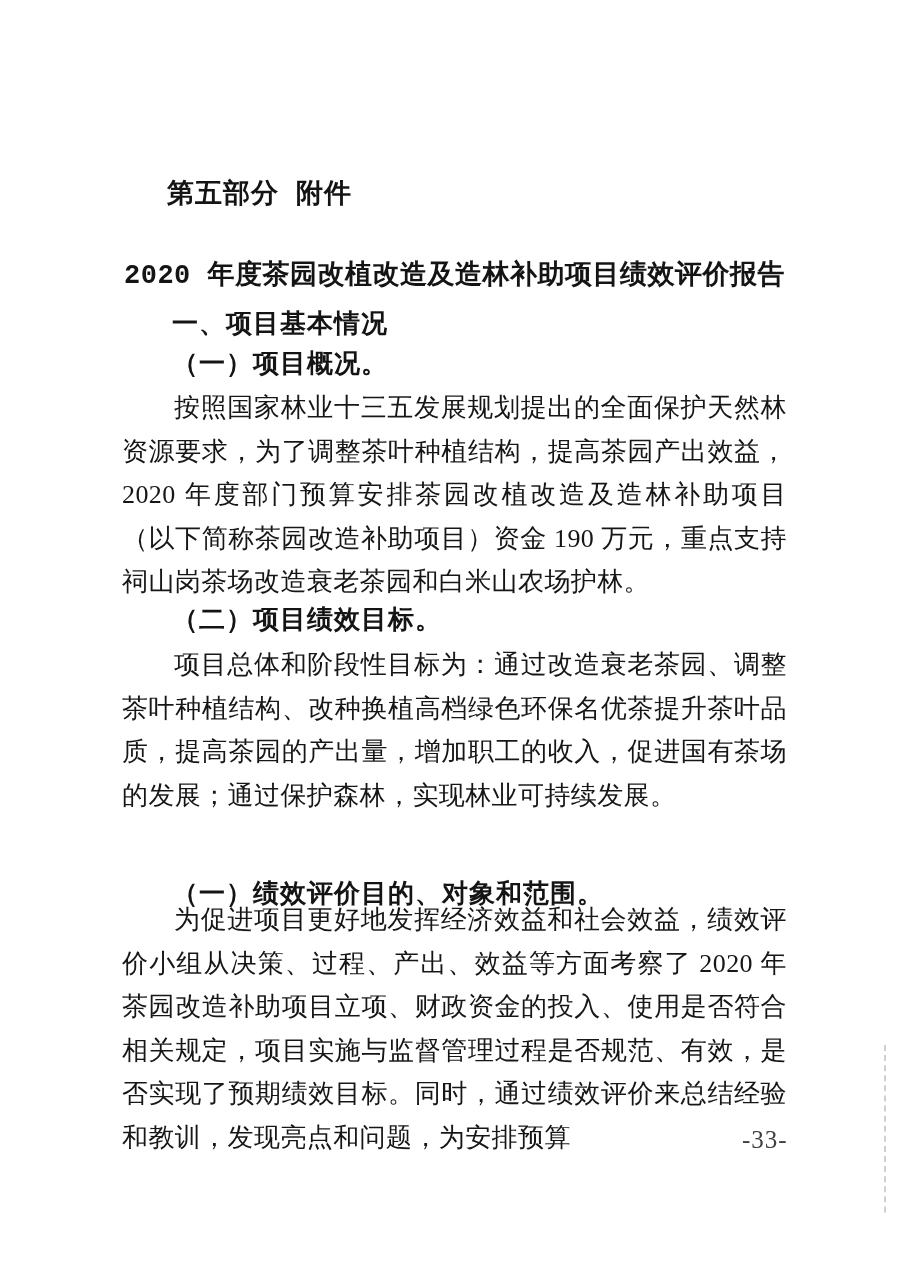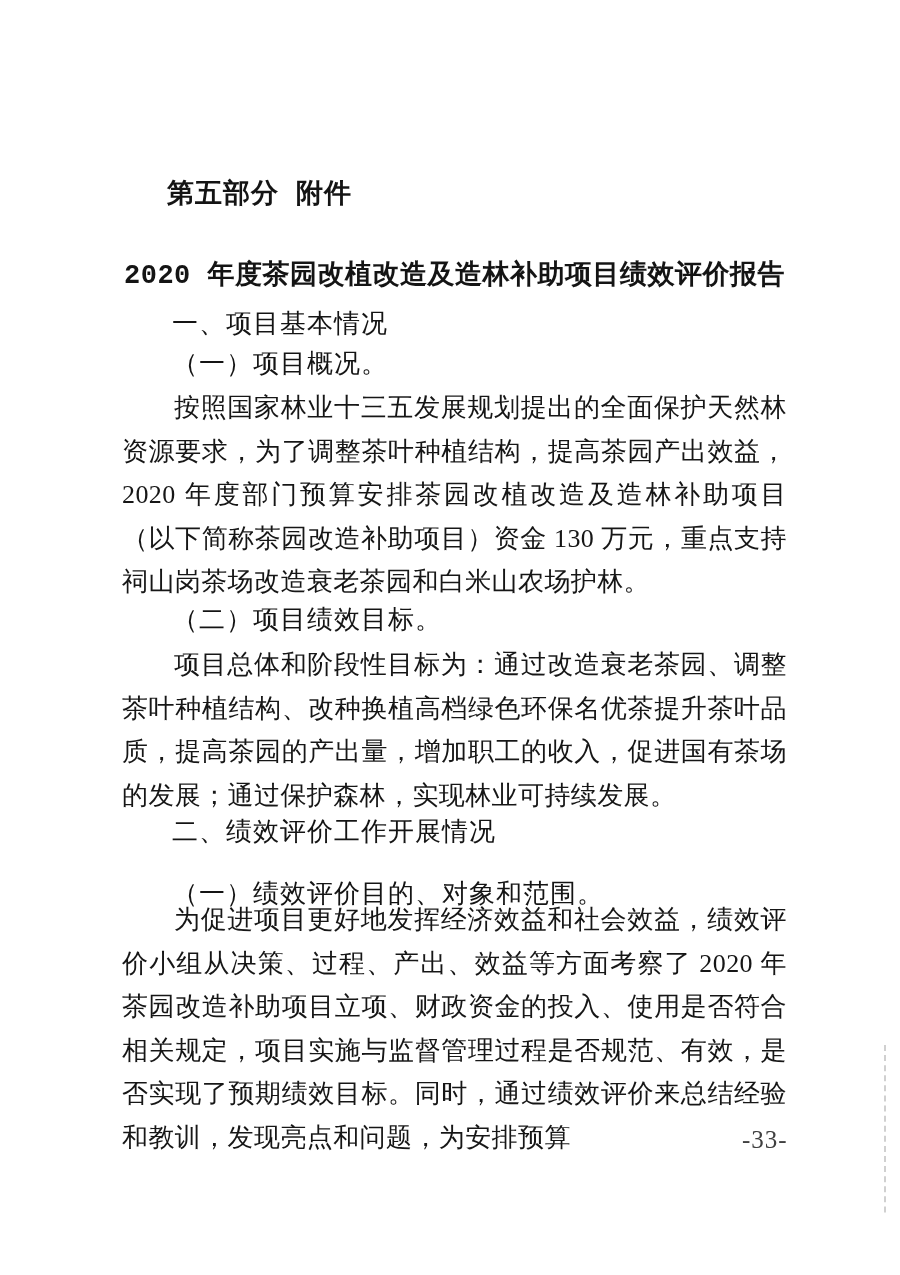--- a/index.html
+++ b/index.html
@@ -36,21 +36,21 @@
     font-size: 27px;
     font-weight: 700;
     line-height: 36px;
     letter-spacing: 0.5px;
   }
   .heading {
     position: absolute;
     left: 172px;
     font-family: "Liberation Sans", "DejaVu Sans", sans-serif;
     font-size: 26px;
-    font-weight: 400;
+    font-weight: 700;
     line-height: 34px;
     letter-spacing: 1px;
     white-space: pre;
   }
   .h1a { top: 306px; }
   .h2a { top: 346px; }
   .h2b { top: 602px; }
   .h1b { top: 814px; }
   .h2c { top: 876px; }
   .body-para {
@@ -93,27 +93,26 @@
 <div class="page">
 
   <div class="part-heading">第五部分  附件</div>
 
   <div class="doc-title">2020 年度茶园改植改造及造林补助项目绩效评价报告</div>
 
   <div class="heading h1a">一、项目基本情况</div>
 
   <div class="heading h2a">（一）项目概况。</div>
 
-  <div class="body-para para1">按照国家林业十三五发展规划提出的全面保护天然林资源要求，为了调整茶叶种植结构，提高茶园产出效益，2020 年度部门预算安排茶园改植改造及造林补助项目（以下简称茶园改造补助项目）资金 130 万元，重点支持祠山岗茶场改造衰老茶园和白米山农场护林。</div>
+  <div class="body-para para1">按照国家林业十三五发展规划提出的全面保护天然林资源要求，为了调整茶叶种植结构，提高茶园产出效益，2020 年度部门预算安排茶园改植改造及造林补助项目（以下简称茶园改造补助项目）资金 190 万元，重点支持祠山岗茶场改造衰老茶园和白米山农场护林。</div>
 
   <div class="heading h2b">（二）项目绩效目标。</div>
 
   <div class="body-para para2">项目总体和阶段性目标为：通过改造衰老茶园、调整茶叶种植结构、改种换植高档绿色环保名优茶提升茶叶品质，提高茶园的产出量，增加职工的收入，促进国有茶场的发展；通过保护森林，实现林业可持续发展。</div>
 
-  <div class="heading h1b">二、绩效评价工作开展情况</div>
 
   <div class="heading h2c">（一）绩效评价目的、对象和范围。</div>
 
   <div class="body-para para3">为促进项目更好地发挥经济效益和社会效益，绩效评价小组从决策、过程、产出、效益等方面考察了 2020 年茶园改造补助项目立项、财政资金的投入、使用是否符合相关规定，项目实施与监督管理过程是否规范、有效，是否实现了预期绩效目标。同时，通过绩效评价来总结经验和教训，发现亮点和问题，为安排预算</div>
 
   <div class="page-number">-33-</div>
 
   <div class="scan-dash"></div>
 
 </div>

